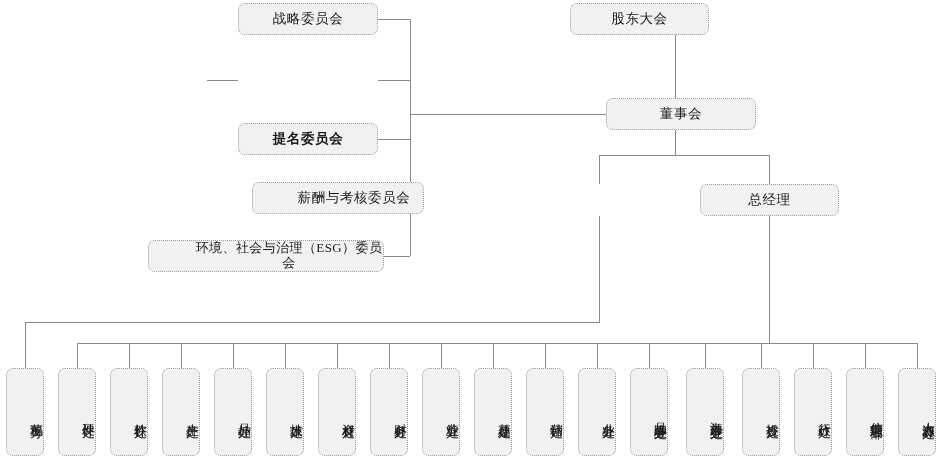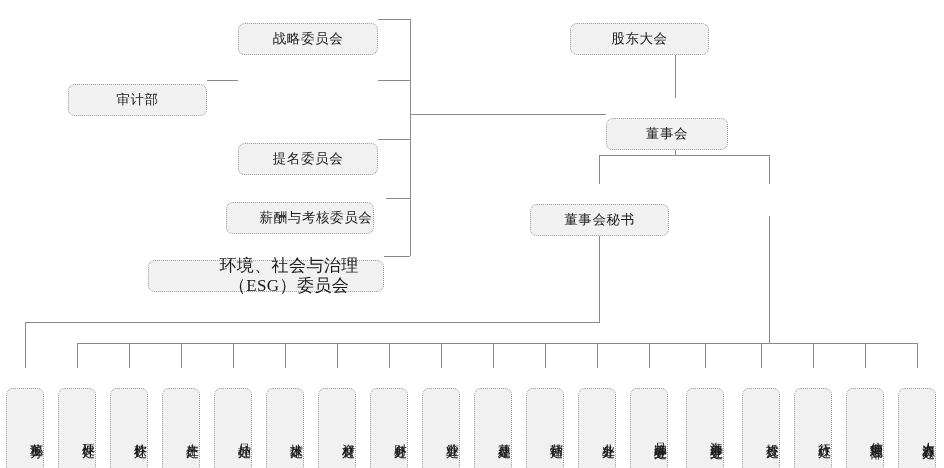--- a/index.html
+++ b/index.html
@@ -36,38 +36,37 @@
     border-radius: 7px;
     display: flex;
     align-items: center;
     justify-content: center;
     color: #1a1a1a;
     font-size: 13.5px;
     letter-spacing: 0.6px;
     line-height: 1.15;
     text-align: center;
     z-index: 2;
-    margin-top: 20px;
   }
   .node.horiz {
     height: 32px;
   }
   .node.vert {
     writing-mode: vertical-rl;
     text-orientation: upright;
     width: 38px;
     height: 88px;
     font-size: 13px;
     letter-spacing: 1px;
     padding-top: 4px;
     align-items: flex-start;
     justify-content: center;
   }
   .node.esg {
-    font-size: 17px;
+    font-size: 13px;
     letter-spacing: 0.4px;
     padding-left: 46px;
   }
 </style>
 </head>
 <body>
 
 <div id="chart">
   <svg id="edges" viewBox="0 0 944 468" width="944" height="468">
       <line x1="675.5" y1="35" x2="675.5" y2="98" stroke="#8a8a8a" stroke-width="1" shape-rendering="crispEdges"></line>
@@ -100,26 +99,25 @@
       <line x1="545" y1="343" x2="545" y2="368" stroke="#8a8a8a" stroke-width="1" shape-rendering="crispEdges"></line>
       <line x1="597" y1="343" x2="597" y2="368" stroke="#8a8a8a" stroke-width="1" shape-rendering="crispEdges"></line>
       <line x1="649" y1="343" x2="649" y2="368" stroke="#8a8a8a" stroke-width="1" shape-rendering="crispEdges"></line>
       <line x1="705" y1="343" x2="705" y2="368" stroke="#8a8a8a" stroke-width="1" shape-rendering="crispEdges"></line>
       <line x1="761" y1="343" x2="761" y2="368" stroke="#8a8a8a" stroke-width="1" shape-rendering="crispEdges"></line>
       <line x1="813" y1="343" x2="813" y2="368" stroke="#8a8a8a" stroke-width="1" shape-rendering="crispEdges"></line>
       <line x1="865" y1="343" x2="865" y2="368" stroke="#8a8a8a" stroke-width="1" shape-rendering="crispEdges"></line>
       <line x1="917" y1="343" x2="917" y2="368" stroke="#8a8a8a" stroke-width="1" shape-rendering="crispEdges"></line>
     </svg>
 <div class="node horiz" style="left: 570px; top: 3px; width: 139px;">股东大会</div>
-    <div class="node horiz" style="left: 606px; top: 98px; width: 122px;">董事会</div>
-    <div class="node horiz" style="left: 530px; top: 184px; width: 139px;">董事会秘书</div>
-    <div class="node horiz" style="left: 68px; top: 64px; width: 139px;">审计部</div>
+    <div class="node horiz" style="left: 606px; top: 98px; width: 150px;">董事会</div>
+    <div class="node horiz" style="left: 700px; top: 184px; width: 139px;">总经理</div>
     <div class="node horiz" style="left: 238px; top: 3px; width: 140px;">战略委员会</div>
-    <div class="node horiz" style="left: 238px; top: 123px; width: 140px;">提名委员会</div>
-    <div class="node horiz" style="left: 226px; top: 182px; width: 148px; padding-left: 32px;">薪酬与考核委员会</div>
+    <div class="node horiz" style="left: 238px; top: 123px; width: 140px; font-weight: bold;">提名委员会</div>
+    <div class="node horiz" style="left: 252px; top: 182px; width: 172px; padding-left: 32px;">薪酬与考核委员会</div>
     <div class="node horiz esg" style="left: 148px; top: 240px; width: 236px;">环境、社会与治理（ESG）委员会</div>
     <div class="node vert" style="left: 6px; top: 368px; width: 38px; height: 88px;">董秘办</div>
     <div class="node vert" style="left: 58px; top: 368px; width: 38px; height: 88px;">硬件处</div>
     <div class="node vert" style="left: 110px; top: 368px; width: 38px; height: 88px;">软件处</div>
     <div class="node vert" style="left: 162px; top: 368px; width: 38px; height: 88px;">生产处</div>
     <div class="node vert" style="left: 214px; top: 368px; width: 38px; height: 88px;">品控处</div>
     <div class="node vert" style="left: 266px; top: 368px; width: 38px; height: 88px;">技术处</div>
     <div class="node vert" style="left: 318px; top: 368px; width: 38px; height: 88px;">资材处</div>
     <div class="node vert" style="left: 370px; top: 368px; width: 38px; height: 88px;">财务处</div>
     <div class="node vert" style="left: 422px; top: 368px; width: 38px; height: 88px;">业管处</div>

